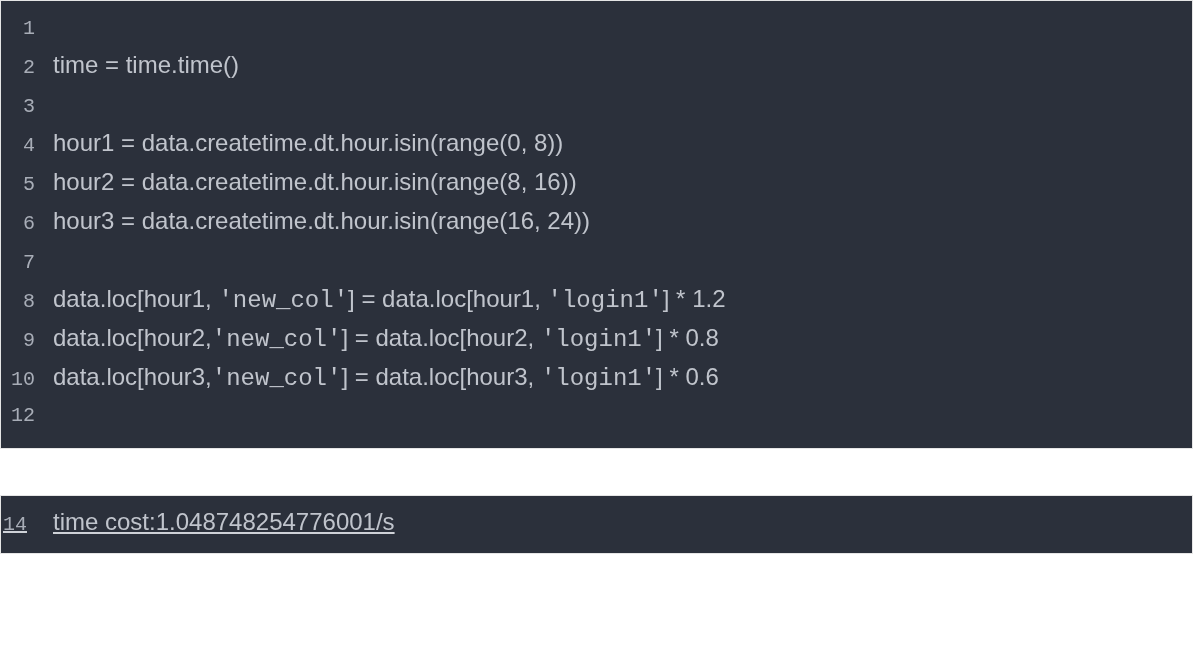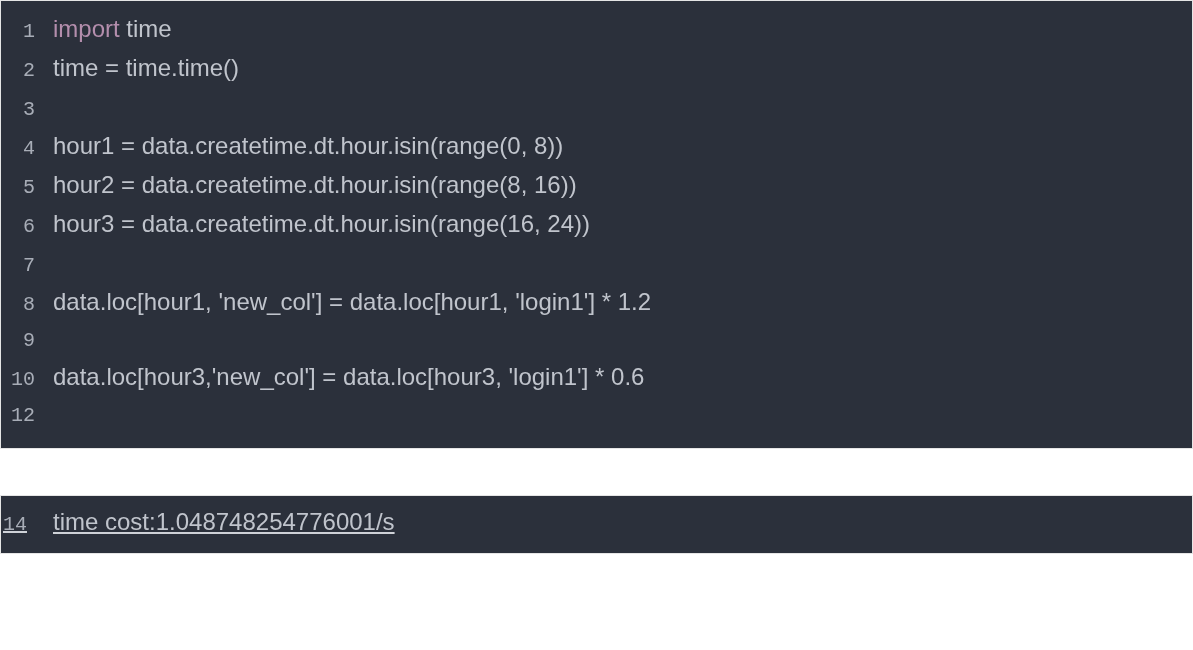--- a/index.html
+++ b/index.html
@@ -62,48 +62,48 @@
   .code {
     flex: 1 1 auto;
     padding-left: 4px;
     color: #c0c4cc;
   }
 
   
   .kw   { color: #b48ead; }  
   .punc { color: #c0c4cc; }
   .num  { color: #c0c4cc; }
-  .strhl{ color: #c0c4cc; }
+  .strhl{ color: #c0c4cc; font-family: Liberation Mono, monospace; }
   .op   { color: #c0c4cc; }
   .id   { color: #c0c4cc; }
 
   
 
   .code-block .line:nth-child(10) .lineno,
   .code-block .line:nth-child(11) .lineno,
   .code-block .line:nth-child(12) .lineno,
   .code-block .line:nth-child(13) .lineno {
     
   }
 </style>
 </head>
 <body>
 
 <div class="container">
 
   <div class="code-block" id="code-block">
-      <div class="line"><span class="lineno">1</span><span class="code"><span class="kw">import</span><span class="punc"> </span><span class="id">time</span></span></div>
+      <div class="line"><span class="lineno">1</span></div>
       <div class="line"><span class="lineno">2</span><span class="code"><span class="id">time </span><span class="op">=</span><span class="id"> time.time()</span></span></div>
       <div class="line"><span class="lineno">3</span><span class="code">&nbsp;</span></div>
       <div class="line"><span class="lineno">4</span><span class="code"><span class="id">hour1 </span><span class="op">=</span><span class="id"> data.createtime.dt.hour.isin(range(</span><span class="num">0</span><span class="id">, </span><span class="num">8</span><span class="id">))</span></span></div>
       <div class="line"><span class="lineno">5</span><span class="code"><span class="id">hour2 </span><span class="op">=</span><span class="id"> data.createtime.dt.hour.isin(range(</span><span class="num">8</span><span class="id">, </span><span class="num">16</span><span class="id">))</span></span></div>
       <div class="line"><span class="lineno">6</span><span class="code"><span class="id">hour3 </span><span class="op">=</span><span class="id"> data.createtime.dt.hour.isin(range(</span><span class="num">16</span><span class="id">, </span><span class="num">24</span><span class="id">))</span></span></div>
       <div class="line"><span class="lineno">7</span><span class="code">&nbsp;</span></div>
       <div class="line"><span class="lineno">8</span><span class="code"><span class="id">data.loc[hour1, </span><span class="strhl">'new_col'</span><span class="id">] </span><span class="op">=</span><span class="id"> data.loc[hour1, </span><span class="strhl">'login1'</span><span class="id">] * </span><span class="num">1.2</span></span></div>
-      <div class="line"><span class="lineno">9</span></div>
+      <div class="line"><span class="lineno">9</span><span class="code"><span class="id">data.loc[hour2,</span><span class="strhl">'new_col'</span><span class="id">] </span><span class="op">=</span><span class="id"> data.loc[hour2, </span><span class="strhl">'login1'</span><span class="id">] * </span><span class="num">0.8</span></span></div>
       <div class="line"><span class="lineno">10</span><span class="code"><span class="id">data.loc[hour3,</span><span class="strhl">'new_col'</span><span class="id">] </span><span class="op">=</span><span class="id"> data.loc[hour3, </span><span class="strhl">'login1'</span><span class="id">] * </span><span class="num">0.6</span></span></div>
       <div class="line"><span class="lineno">12</span></div>
     </div>
 
   <div class="gap"></div>
 
   <div class="output-block" id="output-block">
       <div class="line"><span class="lineno">14</span><span class="code">time cost:1.048748254776001/s</span></div>
     </div>
 

